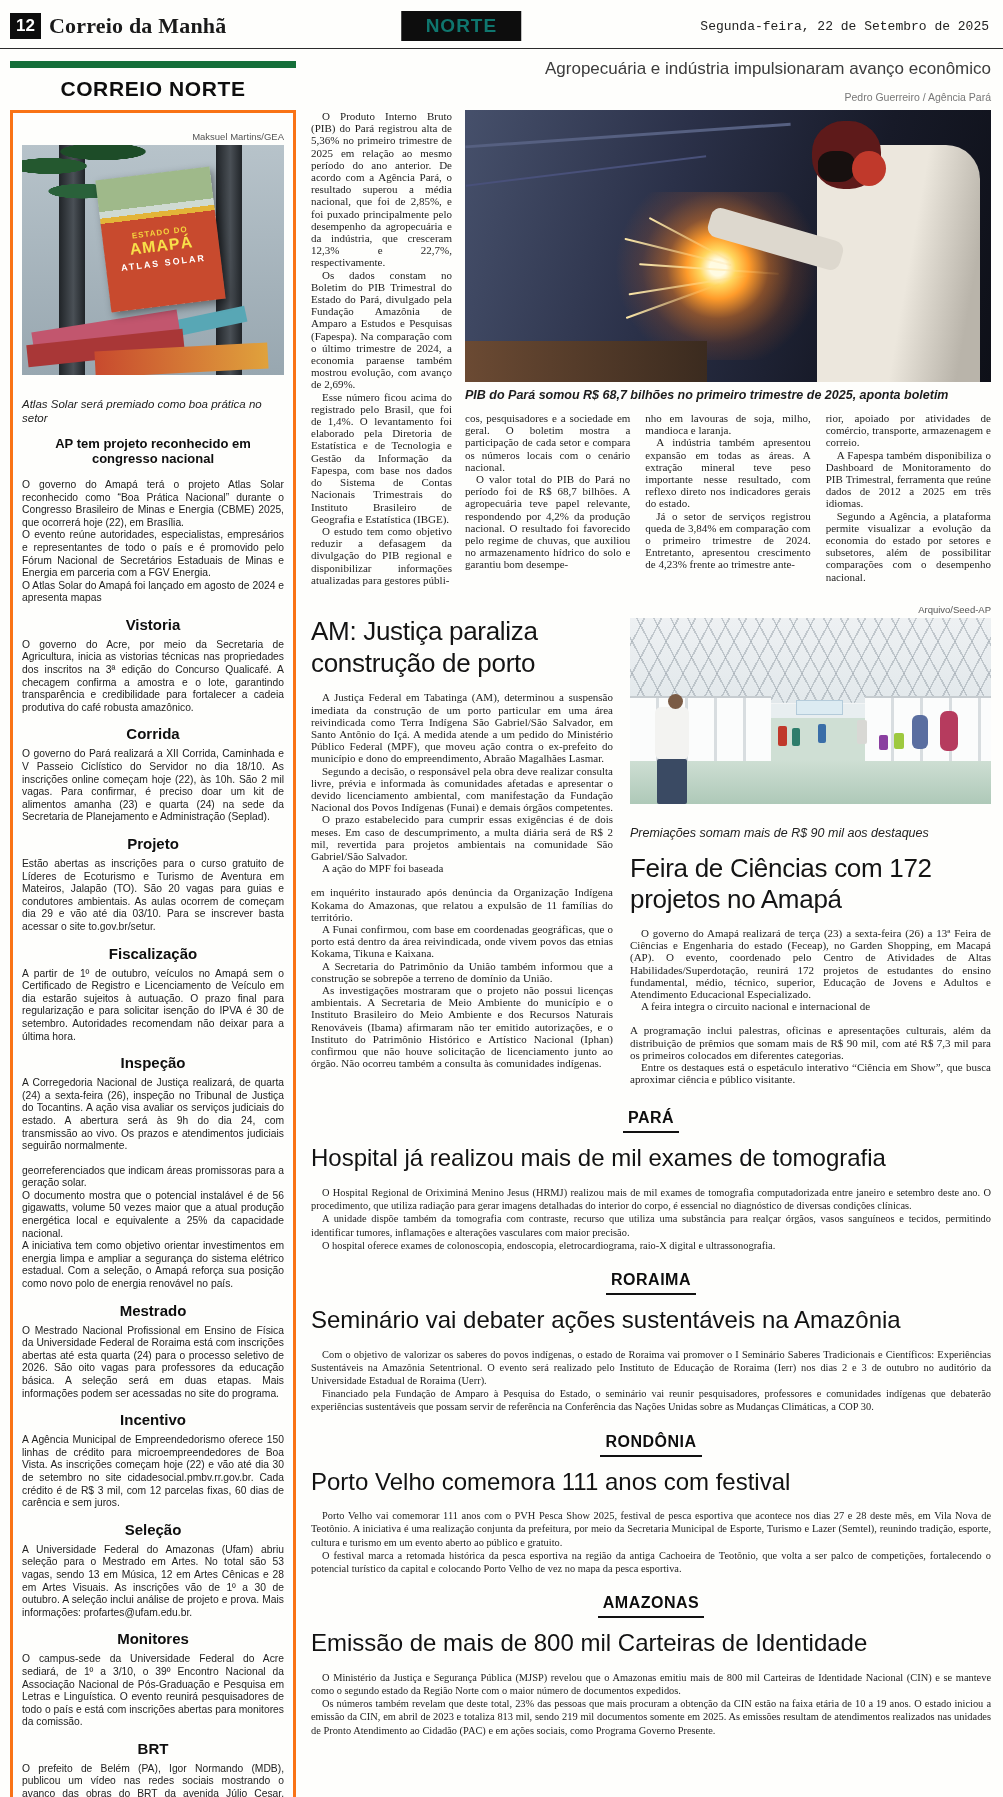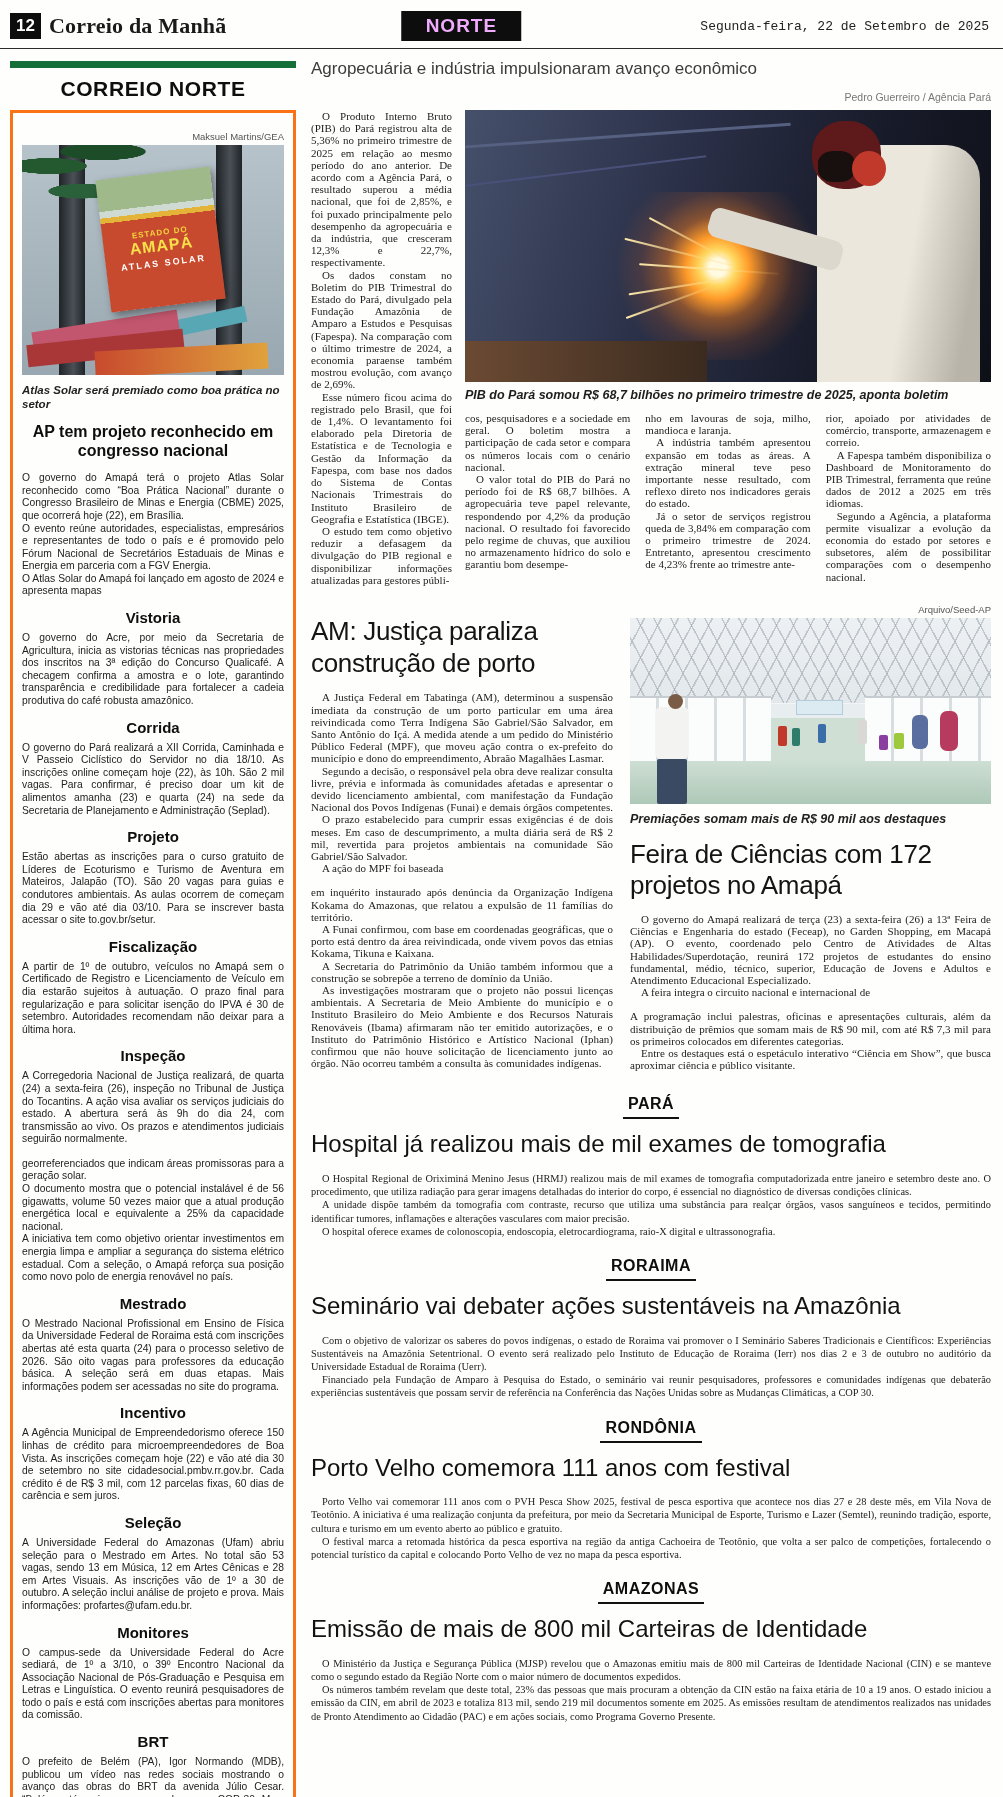--- a/index.html
+++ b/index.html
@@ -6,40 +6,40 @@
   html,body { background:#e9e9e9; }
   .page {
     width:1003px; height:1797px; margin:0 auto; background:#fefefc;
     overflow:hidden; position:relative; color:#1a1a1a;
     font-family:"Liberation Sans","DejaVu Sans",sans-serif;
   }
   
   .masthead { display:flex; align-items:center; position:relative; padding:13px 14px 9px 10px; border-bottom:1.5px solid #2b2b2b; }
   .pagenum { background:#0d0d0d; color:#fff; font-weight:bold; font-size:17px; padding:3px 6px; margin-right:8px; }
   .paper { font-family:"Liberation Serif","DejaVu Serif",serif; font-weight:bold; font-size:22px; letter-spacing:.2px; }
-  .section-banner { position:absolute; left:46%; transform:translateX(-50%); background:#0d0d0d; color:#f0abfc; font-weight:bold; font-size:19px; letter-spacing:1px; padding:4px 24px; }
+  .section-banner { position:absolute; left:46%; transform:translateX(-50%); background:#0d0d0d; color:#0f766e; font-weight:bold; font-size:19px; letter-spacing:1px; padding:4px 24px; }
   .edition-date { margin-left:auto; font-size:13px; color:#222;font-family:Liberation Mono, monospace; }
   
   .content { display:flex; gap:15px; padding:10px 12px 0 10px; }
   
   .sidebar { width:286px; flex:none; }
   .green-bar { height:7px; background:#156f39; margin:2px 0 5px; }
   .sidebar-title { font-size:21px; font-weight:bold; letter-spacing:.6px; text-align:center; padding:4px 0 9px; color:#0e0e0e; }
   .green-box { border:3px solid #f97316; padding:18px 9px 10px; min-height:1668px; }
   .credit { font-size:9.5px; color:#555; text-align:right; margin-bottom:3px; }
-  .caption { font-size:11.5px; line-height:1.25; font-weight:bold; font-style:italic; color:#222; margin:8px 0 10px; }
-  .sidebar-article-title { font-size:16px; line-height:1.2; font-weight:bold; text-align:center; margin:6px 2px 12px; color:#0e0e0e; }
+  .caption { font-size:11.5px; line-height:1.25; font-weight:normal; font-style:italic; color:#222; margin:22px 0 10px; }
+  .sidebar-article-title { font-size:13px; line-height:1.2; font-weight:bold; text-align:center; margin:6px 2px 12px; color:#0e0e0e; }
   .cols { display:flex; gap:12px;flex-direction:column; }
   .scol { flex:1; min-width:0; }
   .scol p { font-size:10.3px; line-height:12.6px; text-align:justify; color:#222; }
   .scol .sh { font-size:15px; font-weight:bold; text-align:center; margin:11px 0 6px; color:#0e0e0e; }
   
   .main { flex:1; min-width:0; }
   .main-headline { font-size:44px; line-height:1.1; font-weight:bold; letter-spacing:-1.2px; color:#0d0d0d; margin:4px 0 12px; }
-  .subhead { font-size:17px; color:#3c3c3c; margin-bottom:12px; }
+  .subhead { font-size:17px; color:#3c3c3c; margin-bottom:12px;text-align:right; }
   .byline { font-size:10.5px; color:#777; text-align:right; margin-bottom:7px; }
   .serif p { font-family:"Liberation Serif","DejaVu Serif",serif; font-size:11px; line-height:12.2px; text-align:justify; text-indent:11px; color:#1c1c1c; }
   .cont p:first-child { text-indent:0; }
   .pib-wrap { display:flex; gap:13px; }
   .pcol { width:141px; flex:none; }
   .pib-right { flex:1; min-width:0; }
   .pib-caption { font-size:12.5px; font-weight:bold; font-style:italic; margin:6px 0 10px; color:#1d1d1d; }
   .cols3 { display:flex; gap:15px; }
   .cols3 > div { flex:1; min-width:0; }
   

